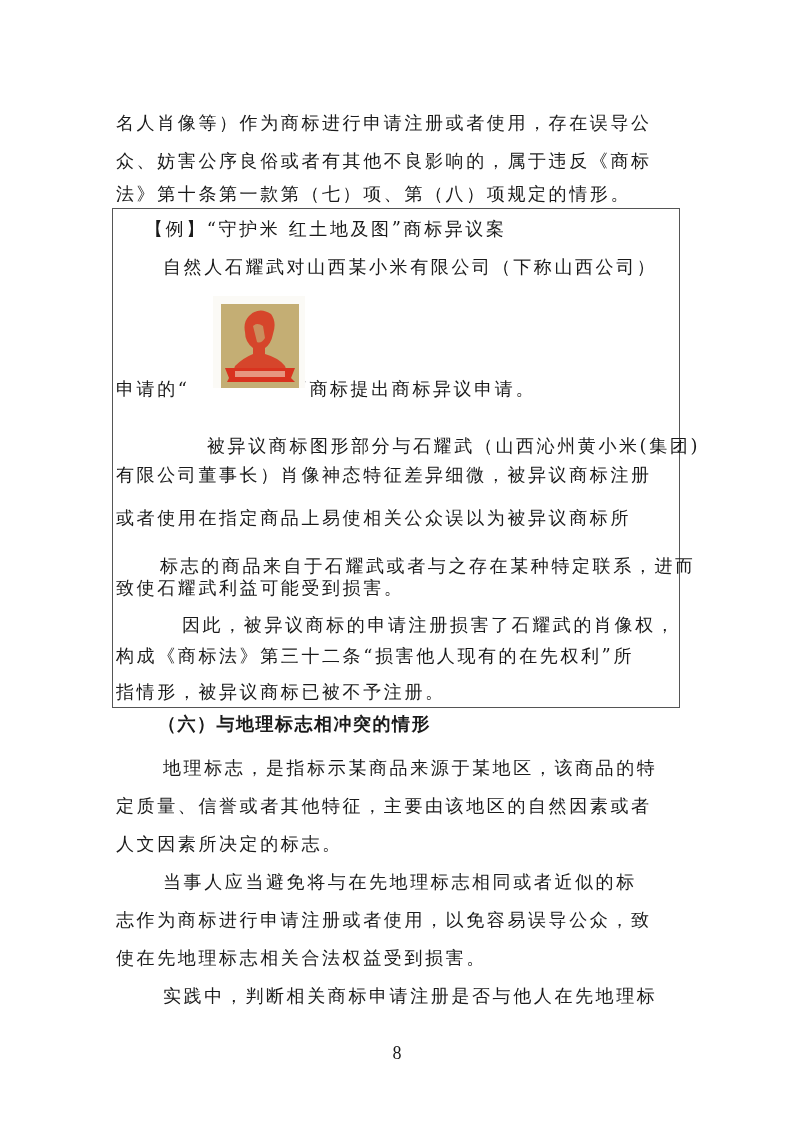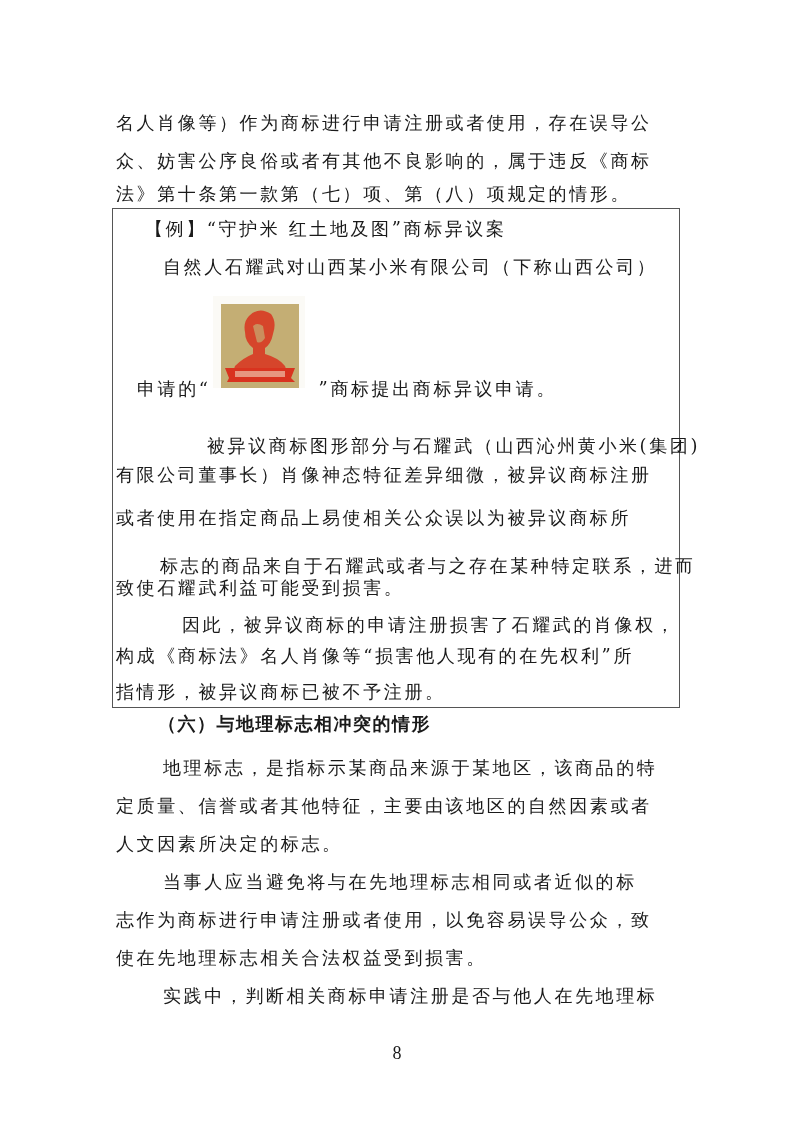--- a/index.html
+++ b/index.html
@@ -23,21 +23,21 @@
 
   <div class="line" style="top:113px;">名人肖像等）作为商标进行申请注册或者使用，存在误导公</div>
   <div class="line" style="top:152px;font-family:Liberation Mono, monospace;">众、妨害公序良俗或者有其他不良影响的，属于违反《商标</div>
   <div class="line" style="top:184px;">法》第十条第一款第（七）项、第（八）项规定的情形。</div>
 
   <div class="box"></div>
 
   <div class="line" style="top:219px; left:145px;">【例】“守护米 红土地及图”商标异议案</div>
   <div class="line indent" style="top:257px;">自然人石耀武对山西某小米有限公司（下称山西公司）</div>
 
-  <div class="line" style="top:379px;margin-left:21px;">
+  <div class="line" style="top:379px;">
     <span>申请的“</span><span style="display:inline-block; width:108px;"></span><span>”商标提出商标异议申请。</span>
   </div>
 
   <div class="logo">
     <div class="logo-inner">
       <svg width="78" height="84" viewBox="0 0 78 84">
         <path d="M28 12 Q38 2 50 10 Q56 18 52 30 Q50 40 44 44 L44 50 Q58 54 64 62 L68 74 L10 74 L14 62 Q22 54 32 50 L32 44 Q24 38 24 28 Q22 18 28 12 Z" fill="#d9331f" opacity="0.85"></path>
         <path d="M32 22 Q36 18 42 22 L44 34 Q40 40 36 38 Z" fill="#c4ae74" opacity="0.7"></path>
         <path d="M4 64 L74 64 L70 74 L74 78 L6 78 L8 74 Z" fill="#d9331f"></path>
         <rect x="14" y="67" width="50" height="6" fill="#f0d9c0" opacity="0.6"></rect>
@@ -45,21 +45,21 @@
     </div>
   </div>
 
   <div class="line indent" style="top:436px;margin-left:44px;">被异议商标图形部分与石耀武（山西沁州黄小米(集团)</div>
   <div class="line" style="top:465px;">有限公司董事长）肖像神态特征差异细微，被异议商标注册</div>
   <div class="line" style="top:508px;">或者使用在指定商品上易使相关公众误以为被异议商标所</div>
   <div class="line" style="top:556px;margin-left:44px;">标志的商品来自于石耀武或者与之存在某种特定联系，进而</div>
   <div class="line" style="top:578px;">致使石耀武利益可能受到损害。</div>
 
   <div class="line indent" style="top:615px;margin-left:19px;">因此，被异议商标的申请注册损害了石耀武的肖像权，</div>
-  <div class="line" style="top:646px;">构成《商标法》名人肖像等“损害他人现有的在先权利”所</div>
+  <div class="line" style="top:646px;">构成《商标法》第三十二条“损害他人现有的在先权利”所</div>
   <div class="line" style="top:682px;">指情形，被异议商标已被不予注册。</div>
 
   <div class="line heading" style="top:714px; left:158px;">（六）与地理标志相冲突的情形</div>
 
   <div class="line indent" style="top:758px;">地理标志，是指标示某商品来源于某地区，该商品的特</div>
   <div class="line" style="top:796px;">定质量、信誉或者其他特征，主要由该地区的自然因素或者</div>
   <div class="line" style="top:834px;">人文因素所决定的标志。</div>
 
   <div class="line indent" style="top:872px;">当事人应当避免将与在先地理标志相同或者近似的标</div>
   <div class="line" style="top:910px;">志作为商标进行申请注册或者使用，以免容易误导公众，致</div>

